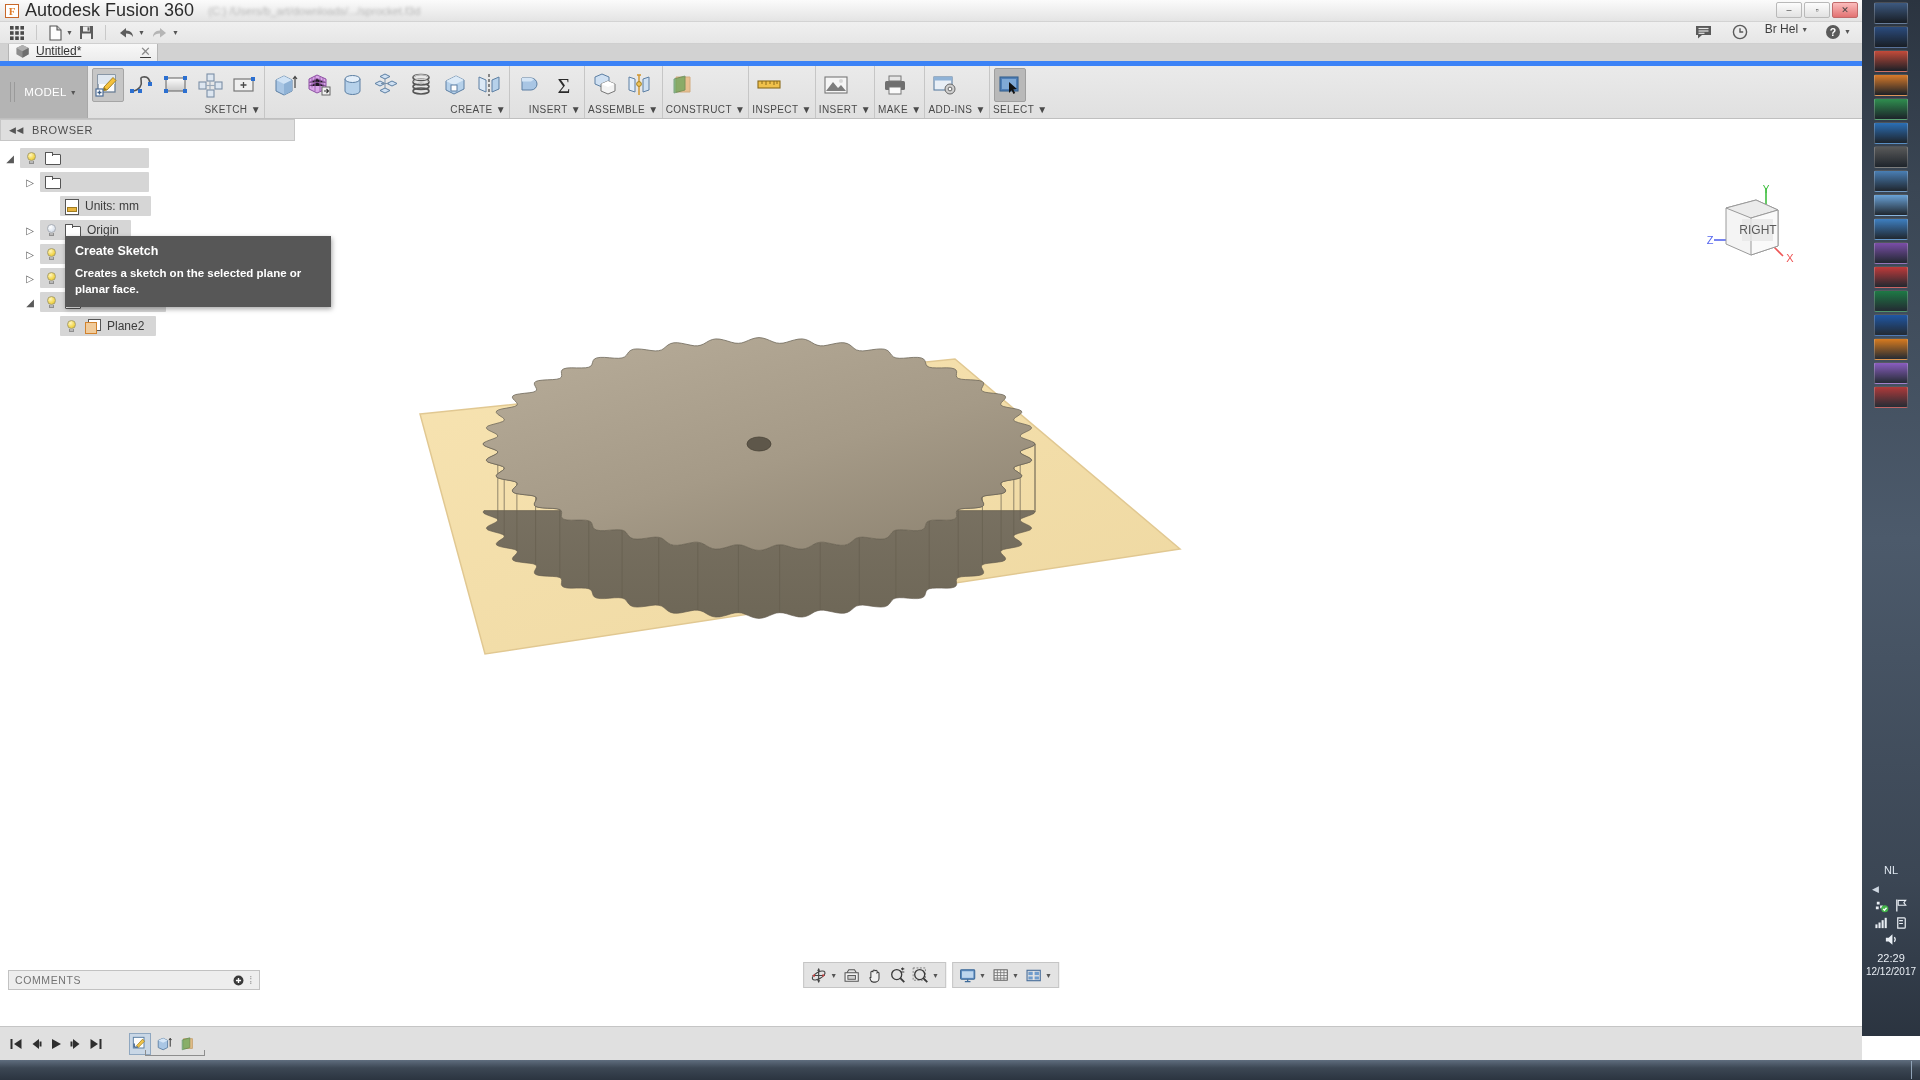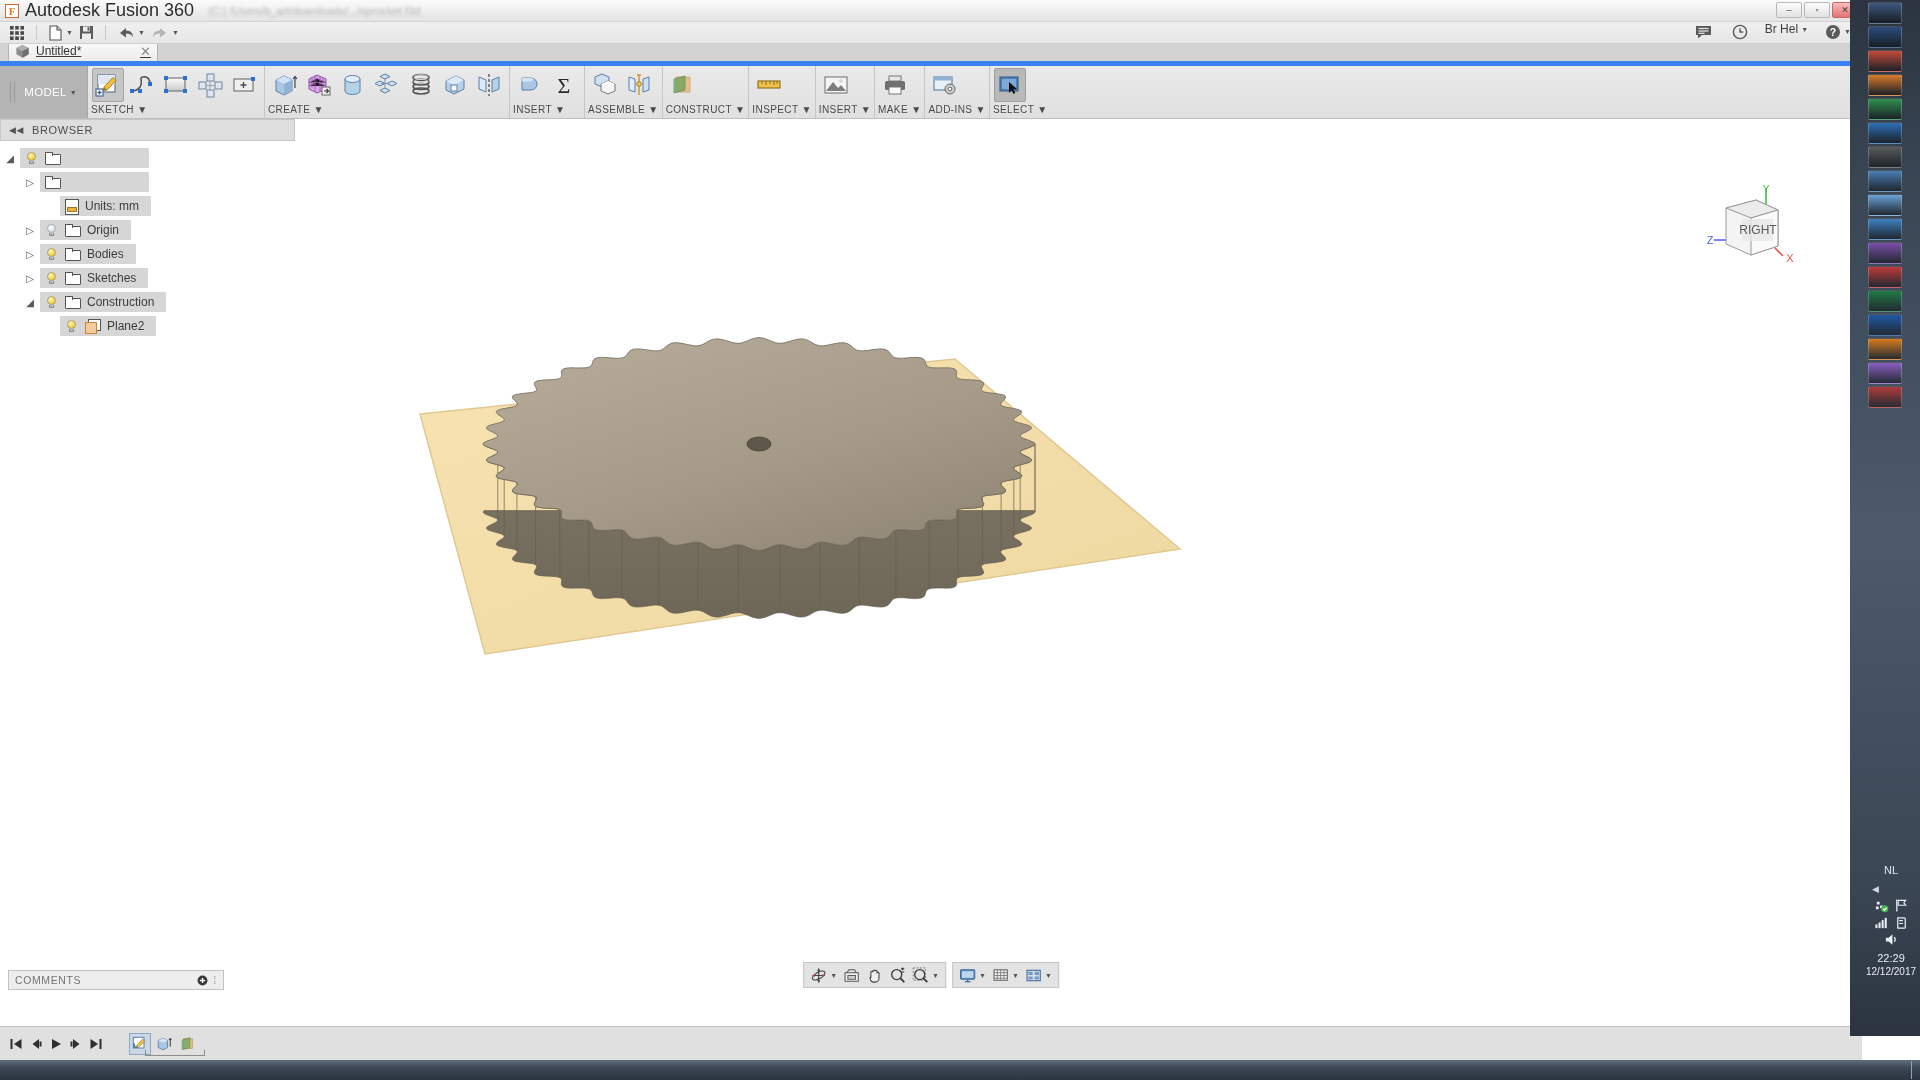--- a/index.html
+++ b/index.html
@@ -106,21 +106,21 @@
     position: relative;
   }
   .ws-grip {
     position: absolute; left: 10px; top: 16px; width: 5px; height: 20px;
     border-left: 1px solid #9a9a9a; border-right: 1px solid #9a9a9a;
   }
   .panel { display: flex; flex-direction: column; position: relative; padding: 0 3px;}
   .panel + .panel { border-left: 1px solid #c6c6c6; }
   .panel-row { display: flex; align-items: center; height: 38px; }
   .panel-label {
-    height: 15px; text-align: left; font-size: 10px;
+    height: 15px; text-align: right; font-size: 10px;
     color: #4a4a4a; letter-spacing: .4px; line-height: 13px;
   }
   .rbtn {
     width: 32px; height: 34px;
     display: flex; align-items: center; justify-content: center;
     margin: 0 1px; border: 1px solid transparent; border-radius: 2px;
   }
   .rbtn.active { background: #b9b9b9; border-color: #9f9f9f; }
   .rbtn.selected-tool { background: #c6c6c6; border-color: #a5a5a5; }
 
@@ -196,21 +196,21 @@
   .navgroup {
     background: #e3e3e3; border: 1px solid #c5c5c5;
     height: 26px; display: flex; align-items: center; padding: 0 3px;
   }
   .navgroup + .navgroup { margin-left: 6px; }
   .nbtn { display:flex; align-items:center; height: 22px; padding: 0 3px; }
 
   
   .commentsbar {
     position: absolute; left: 8px; bottom: 36px;
-    width: 216px; height: 20px;
+    width: 252px; height: 20px;
     border: 1px solid #c2c2c2; background: #eeeeee;
     display: flex; align-items: center; padding: 0 6px;
     font-size: 10.5px; color: #737373; letter-spacing: .6px;
   }
 
   
   .timeline {
     height: 34px; background: #e0e0e0; border-top: 1px solid #c5c5c5;
     display: flex; align-items: center; padding-left: 6px;
     flex: 0 0 34px; position: relative;
@@ -219,21 +219,21 @@
   .tl-feat { width: 22px; height: 22px; display:flex; align-items:center; justify-content:center; margin: 0 1px;}
   .tl-feat.sel { background:#c9d7e6; border:1px solid #8fa7c0; }
   .tl-bracket {
     position:absolute; left:145px; bottom:4px; width:60px; height:6px;
     border:1.5px solid #8d8d8d; border-top:none;
   }
   .tl-marker { position:absolute; left:196px; top:3px; width:0; height:0; }
 
   
   #sidebar {
-    position: absolute; right: 0; top: 0; width: 70px; height: 1036px;
+    position: absolute; right: 0; top: 0; width: 58px; height: 1036px;
     background: linear-gradient(to bottom, #2b3440 0%, #3a4654 18%, #4c5a6b 52%, #3b4654 85%, #2b3440 100%);
   }
   .sb-icon {
     width: 34px; height: 22px; margin: 2px auto;
     border: 1px solid rgba(255,255,255,.22);
     border-radius: 2px;
     display: flex; align-items: center; justify-content: center;
     font-size: 11px; color: #fff; overflow: hidden;
   }
   #taskbar {
@@ -787,20 +787,24 @@
                 <i class=""></i>
                 <u></u>
               </span>
               <span class="plane-icon"></span>
               <span>Plane2</span>
             </span>
           </div>
         </div>
     </div>
 
+    <div class="tooltip">
+      <h4>Create Sketch</h4>
+      <p>Creates a sketch on the selected plane or planar face.</p>
+    </div>
 
     <div class="viewcube">
       <svg width="110" height="90" viewBox="0 0 110 90">
 
         <path d="M62 24 V4" stroke="#3fbf3f" stroke-width="1.6"></path>
         <text x="62" y="9" font-size="10" fill="#3fbf3f" text-anchor="middle" font-family="Liberation Sans, sans-serif">Y</text>
 
         <path d="M22 56 H10" stroke="#5566ee" stroke-width="1.6"></path>
         <text x="6" y="60" font-size="11" fill="#5566ee" text-anchor="middle" font-family="Liberation Sans, sans-serif">Z</text>
 

